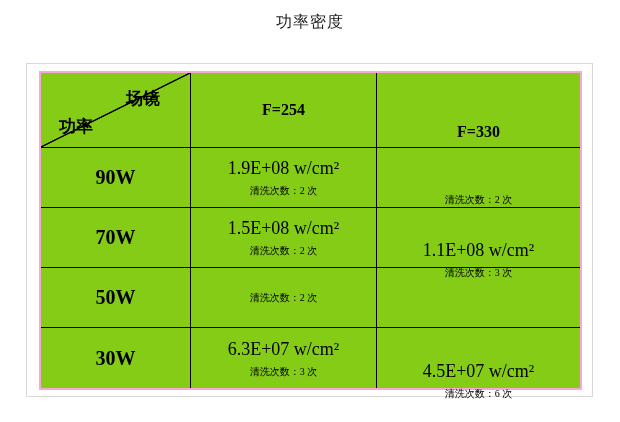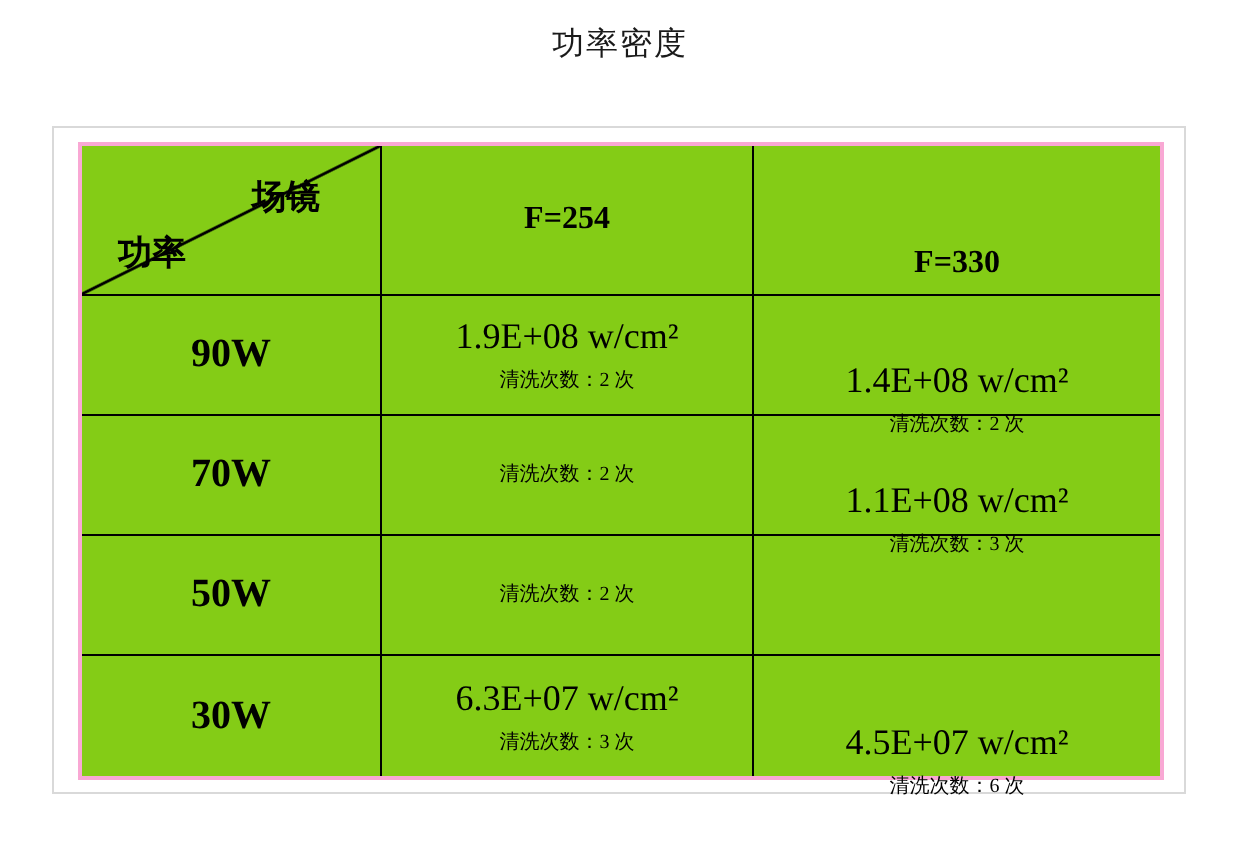--- a/index.html
+++ b/index.html
@@ -68,26 +68,26 @@
     </div>
     <div class="cell head">F=254</div>
     <div class="cell head lastcol">F=330</div>
 
     <div class="cell rowlabel">90W</div>
     <div class="cell data">
       <div class="val">1.9E+08 w/cm²</div>
       <div class="wash">清洗次数：2 次</div>
     </div>
     <div class="cell data lastcol">
-      <div class="val">1.4E+08 w/cm²</div>
       <div class="wash">清洗次数：2 次</div>
     </div>
 
     <div class="cell rowlabel">70W</div>
     <div class="cell data">
+      <div class="val">1.5E+08 w/cm²</div>
       <div class="wash">清洗次数：2 次</div>
     </div>
     <div class="cell data lastcol">
       <div class="val">1.1E+08 w/cm²</div>
       <div class="wash">清洗次数：3 次</div>
     </div>
 
     <div class="cell rowlabel">50W</div>
     <div class="cell data">
       <div class="wash">清洗次数：2 次</div>

